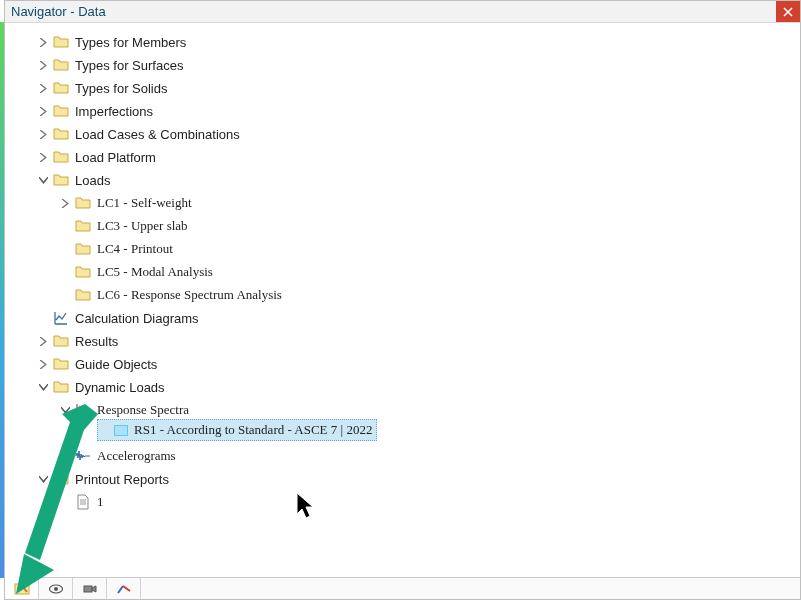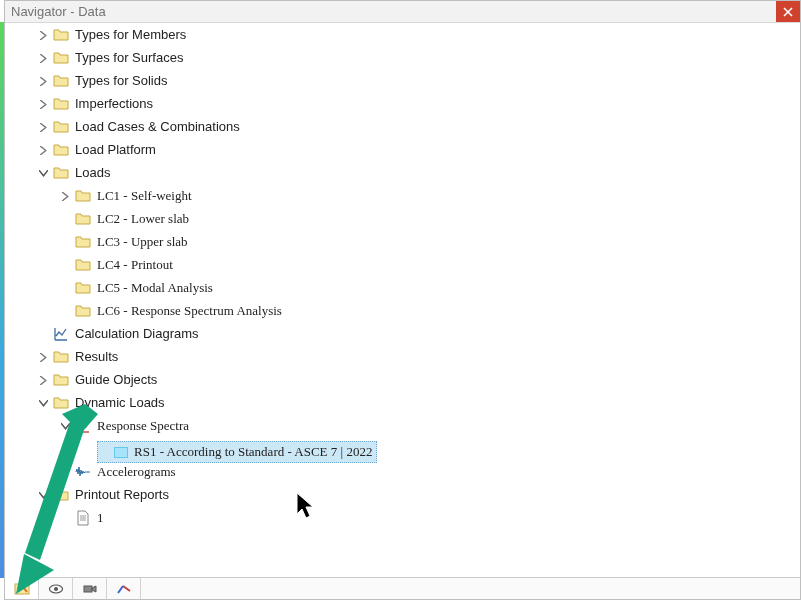--- a/index.html
+++ b/index.html
@@ -29,21 +29,21 @@
     flex-direction: column;
   }
   .titlebar {
     height: 22px;
     background: #f2f2f2;
     border-bottom: 1px solid #d8d8d8;
     display: flex;
     align-items: center;
     padding: 0 0 0 6px;
     font-size: 13px;
-    color: #737373;
+    color: #0c4a6e;
   }
   .titlebar .title { flex: 1; }
   .close-btn {
     width: 24px; height: 21px;
     background: #d0422e;
     color: #fff;
     display: flex; align-items: center; justify-content: center;
     font-size: 12px;
     line-height: 1;
   }
@@ -58,21 +58,21 @@
     list-style: none;
     margin: 0;
     padding: 0 0 0 28px;
   }
   .tree li {
     position: relative;
     padding: 0;
   }
   .row {
     display: flex;
-    align-items: flex-start;
+    align-items: flex-end;
     height: 23px;
     white-space: nowrap;
   }
   .expander {
     width: 16px; height: 16px;
     display: flex; align-items: center; justify-content: center;
     margin-right: 2px;
     color: #7a7a7a;
     flex-shrink: 0;
   }
@@ -282,31 +282,20 @@
                   <svg viewBox="0 0 8 8">
                     <path d="M1 0 L6 4 L1 8" fill="none" stroke="#7a7a7a" stroke-width="1.3"></path>
                   </svg>
                 </span>
             <span class="folder-icon">
                   <svg viewBox="0 0 16 16">
                     <path d="M1 3h5l1 2h8v8H1z" fill="#f6e7a2" stroke="#c9a942" stroke-width="1"></path>
                   </svg>
                 </span>
             <span class="label">LC1 - Self-weight</span>
-          </div>
-            </li>
-          <li>
-              <div class="row">
-            <span class="expander none"></span>
-            <span class="folder-icon">
-                  <svg viewBox="0 0 16 16">
-                    <path d="M1 3h5l1 2h8v8H1z" fill="#f6e7a2" stroke="#c9a942" stroke-width="1"></path>
-                  </svg>
-                </span>
-            <span class="label">LC2 - Lower slab</span>
           </div>
             </li>
           <li>
               <div class="row">
             <span class="expander none"></span>
             <span class="folder-icon">
                   <svg viewBox="0 0 16 16">
                     <path d="M1 3h5l1 2h8v8H1z" fill="#f6e7a2" stroke="#c9a942" stroke-width="1"></path>
                   </svg>
                 </span>

